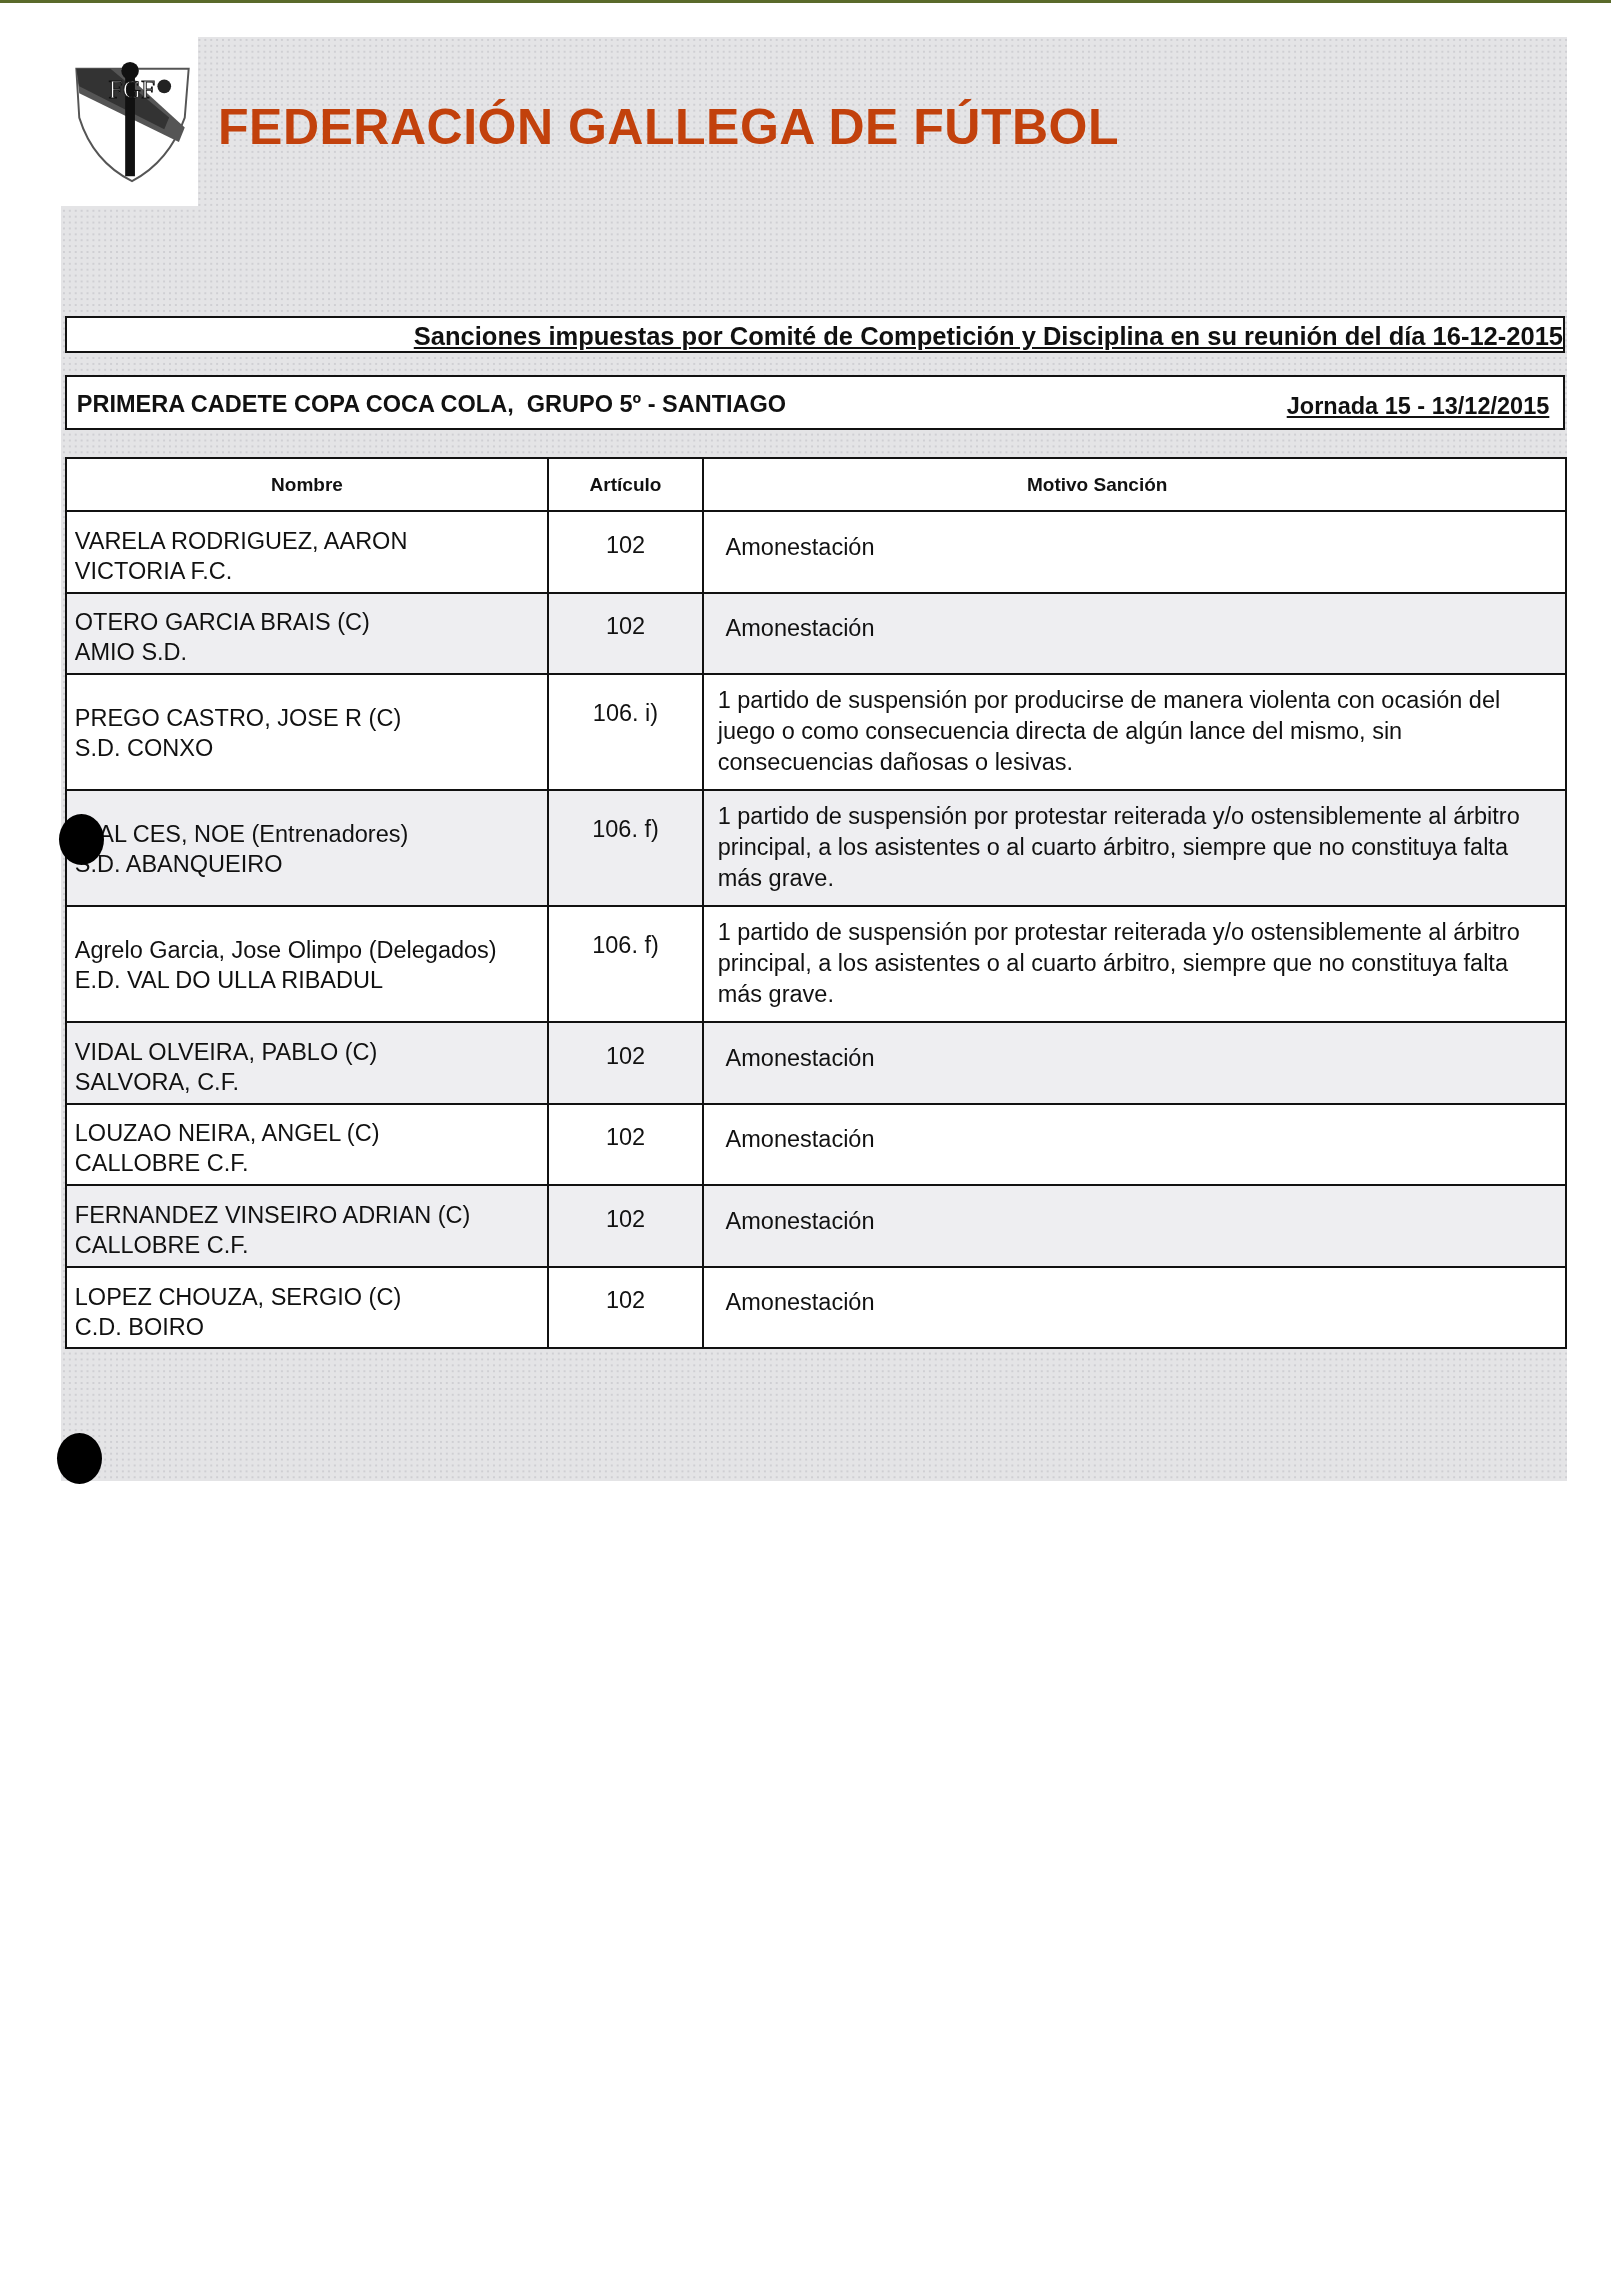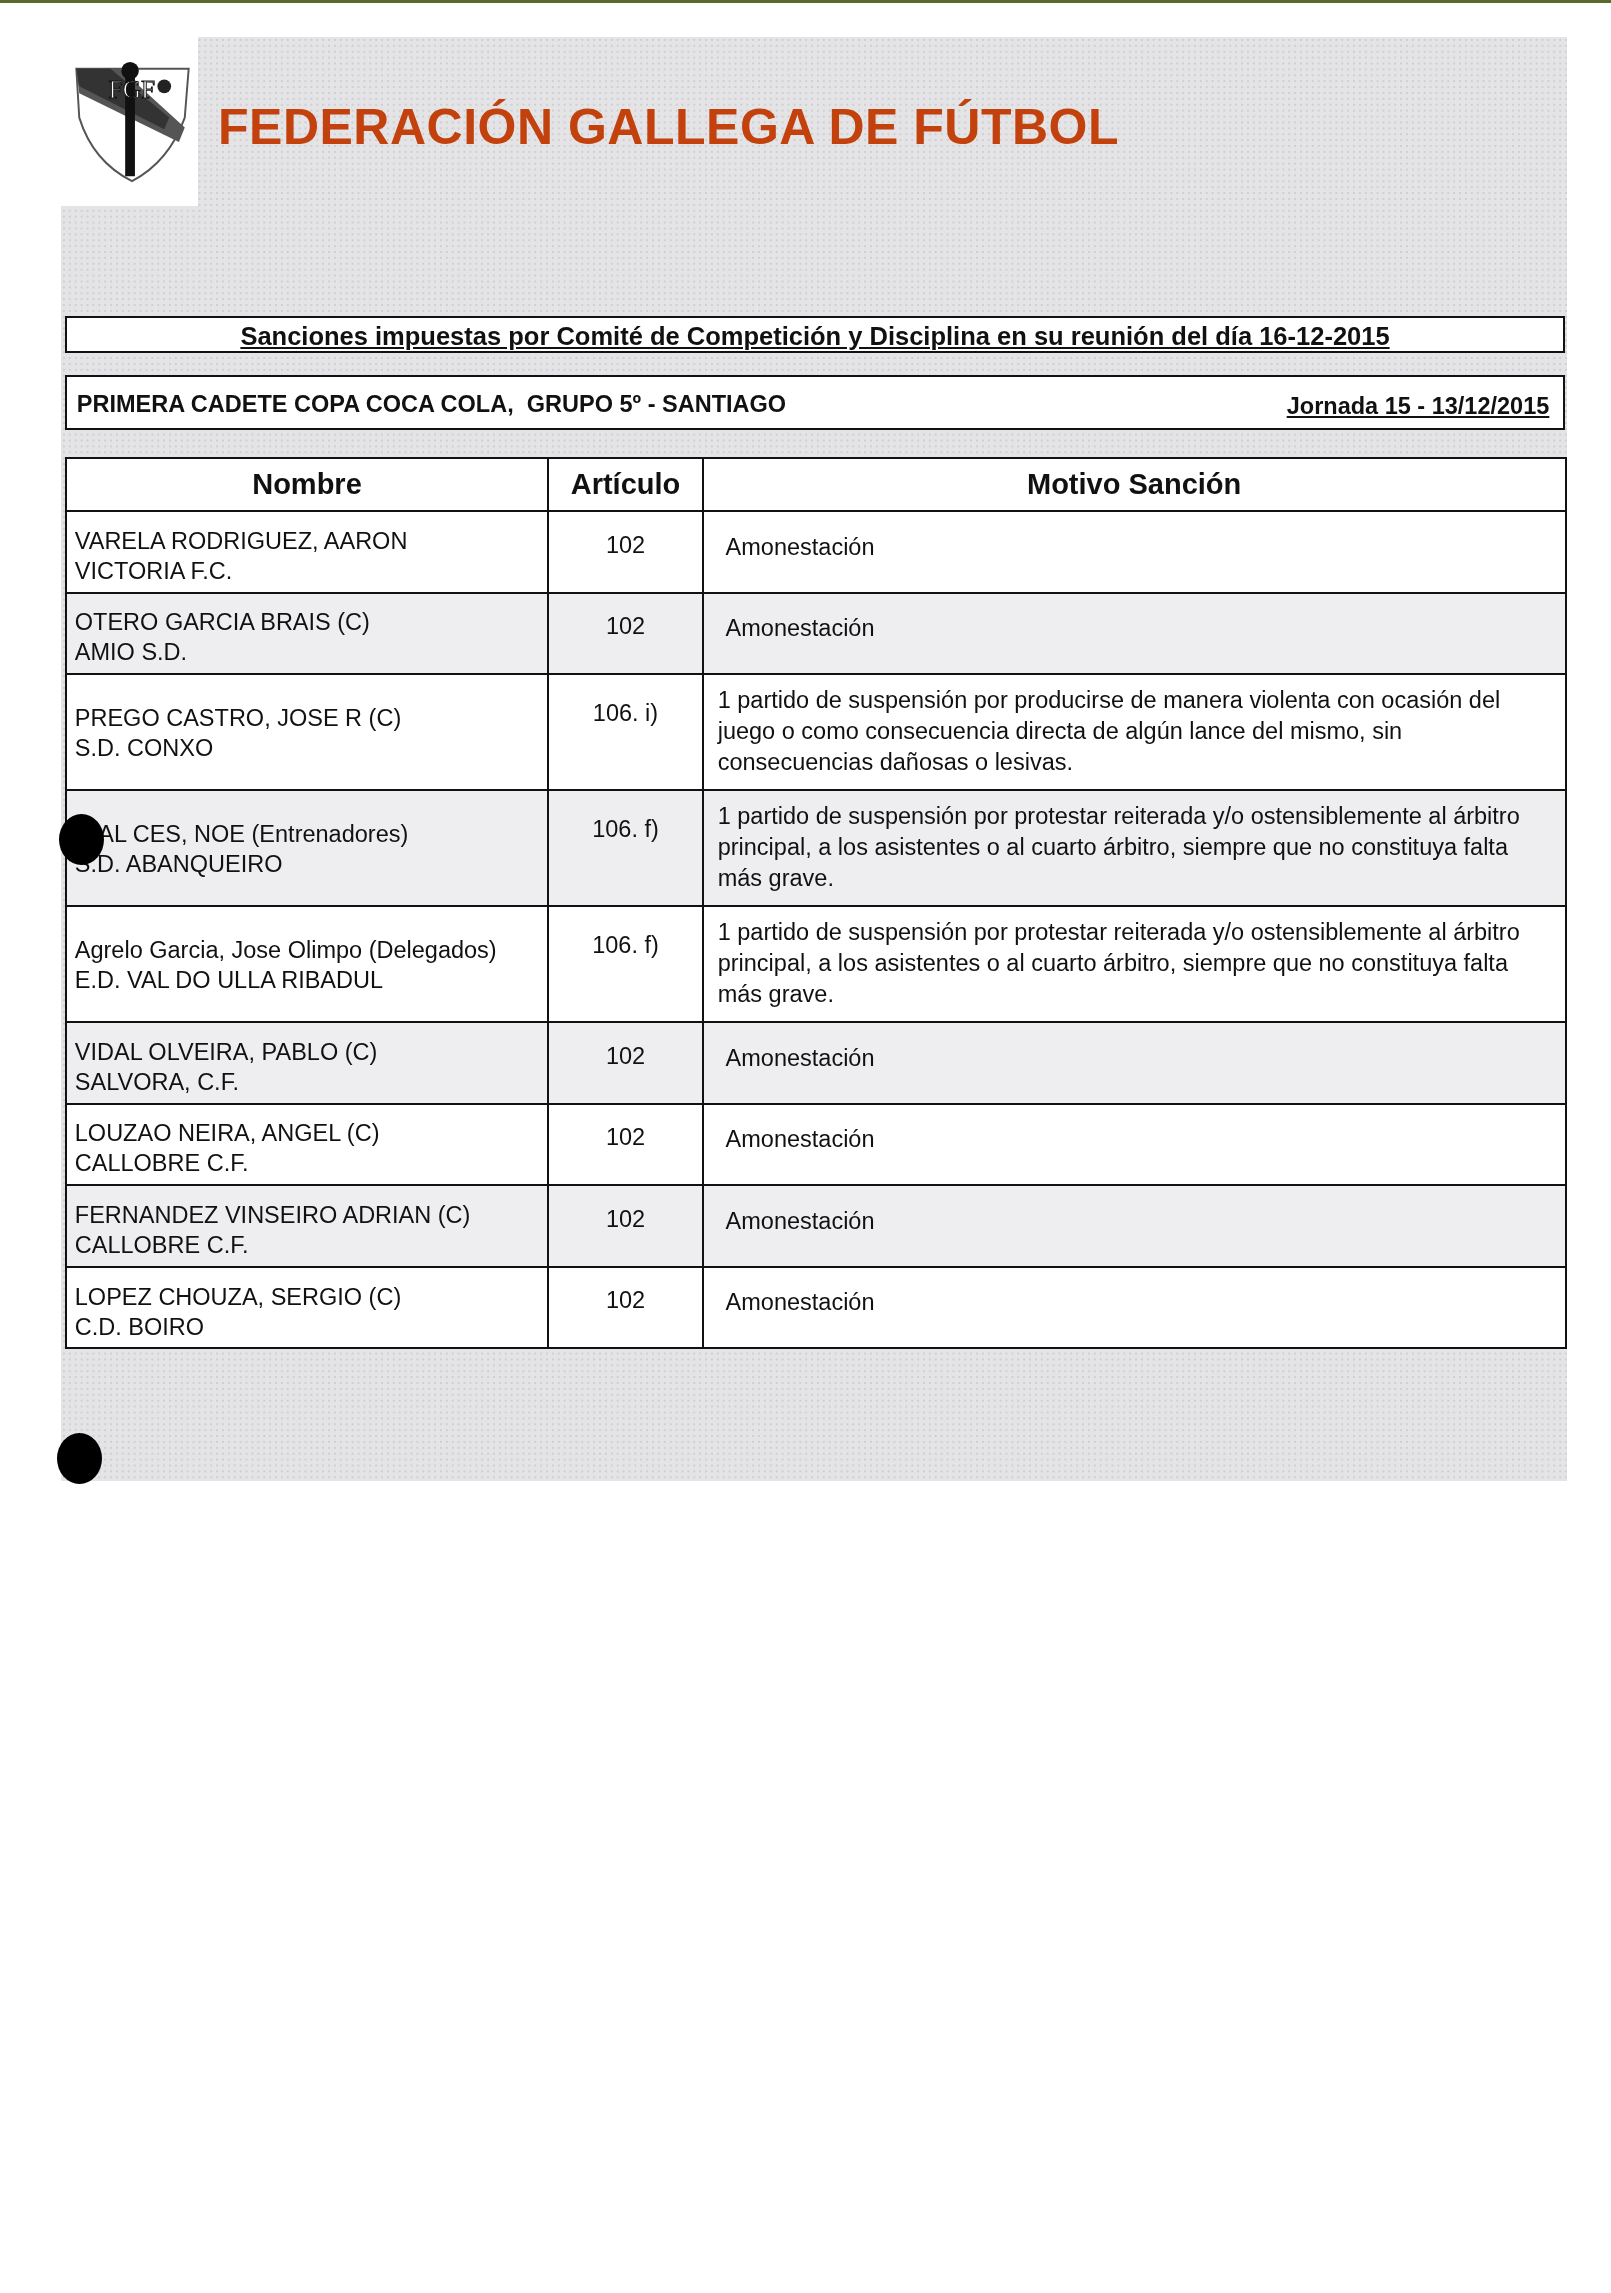--- a/index.html
+++ b/index.html
@@ -19,31 +19,31 @@
   .logo { position: absolute; left: 71px; top: 59px; width: 123px; height: 127px; }
   .fed-title {
     position: absolute; left: 218px; top: 98px; font-size: 50px; font-weight: bold;
     letter-spacing: 0.5px; color: #c2410c; white-space: nowrap;
   }
   .box {
     position: absolute; background: #fff; border: 2.9px solid #111; box-sizing: border-box;
   }
   .sanctions-box { left: 65px; top: 316px; width: 1500px; height: 37px; }
   .sanctions-title {
-    position: absolute; left: 0; right: 0; top: 3.9px; text-align: center;
+    position: absolute; left: 0; right: 0; top: 3.9px; text-align: right;
     font-size: 25.5px; font-weight: bold; text-decoration: underline; white-space: nowrap;
   }
   .comp-box { left: 65px; top: 375px; width: 1500px; height: 55px; }
   .comp-name { position: absolute; left: 9.8px; top: 13.7px; font-size: 23.5px; font-weight: bold; white-space: pre; }
   .jornada { position: absolute; right: 13.7px; top: 15.7px; font-size: 23.5px; font-weight: bold; white-space: nowrap; text-decoration: underline; }
 
   .table-wrap { position: absolute; left: 65px; top: 457px; width: 1500px; }
   table { border-collapse: collapse; width: 1500px; table-layout: fixed; border: 2.9px solid #111; }
   th, td { border: 2px solid #111; padding: 0; vertical-align: top; font-size: 23.5px; }
-  th { height: 51px; font-weight: bold; text-align: center; vertical-align: middle; background: #fff; font-size: 29px; }
+  th { height: 51px; font-weight: bold; text-align: center; vertical-align: middle; background: #fff; font-size: 19px; }
   th.motivo-h { text-align: left; padding-left: 323px; }
   tbody tr:nth-child(odd) td { background: #ffffff; }
   tbody tr:nth-child(even) td { background: #eeeef1; }
   td.name { padding: 13.7px 7.8px 5.9px 7.8px; line-height: 30px; }
   td.art { text-align: center; padding-top: 19.6px; }
   td.motivo { padding: 19.6px 13.7px 5.9px 21.6px; line-height: 31px; }
   tr.short td { height: 81px; box-sizing: border-box; }
   tr.tall td { height: 116px; box-sizing: border-box; }
   tr.tall td.name { padding-top: 27.4px; }
   tr.tall td.art { padding-top: 25px; }

